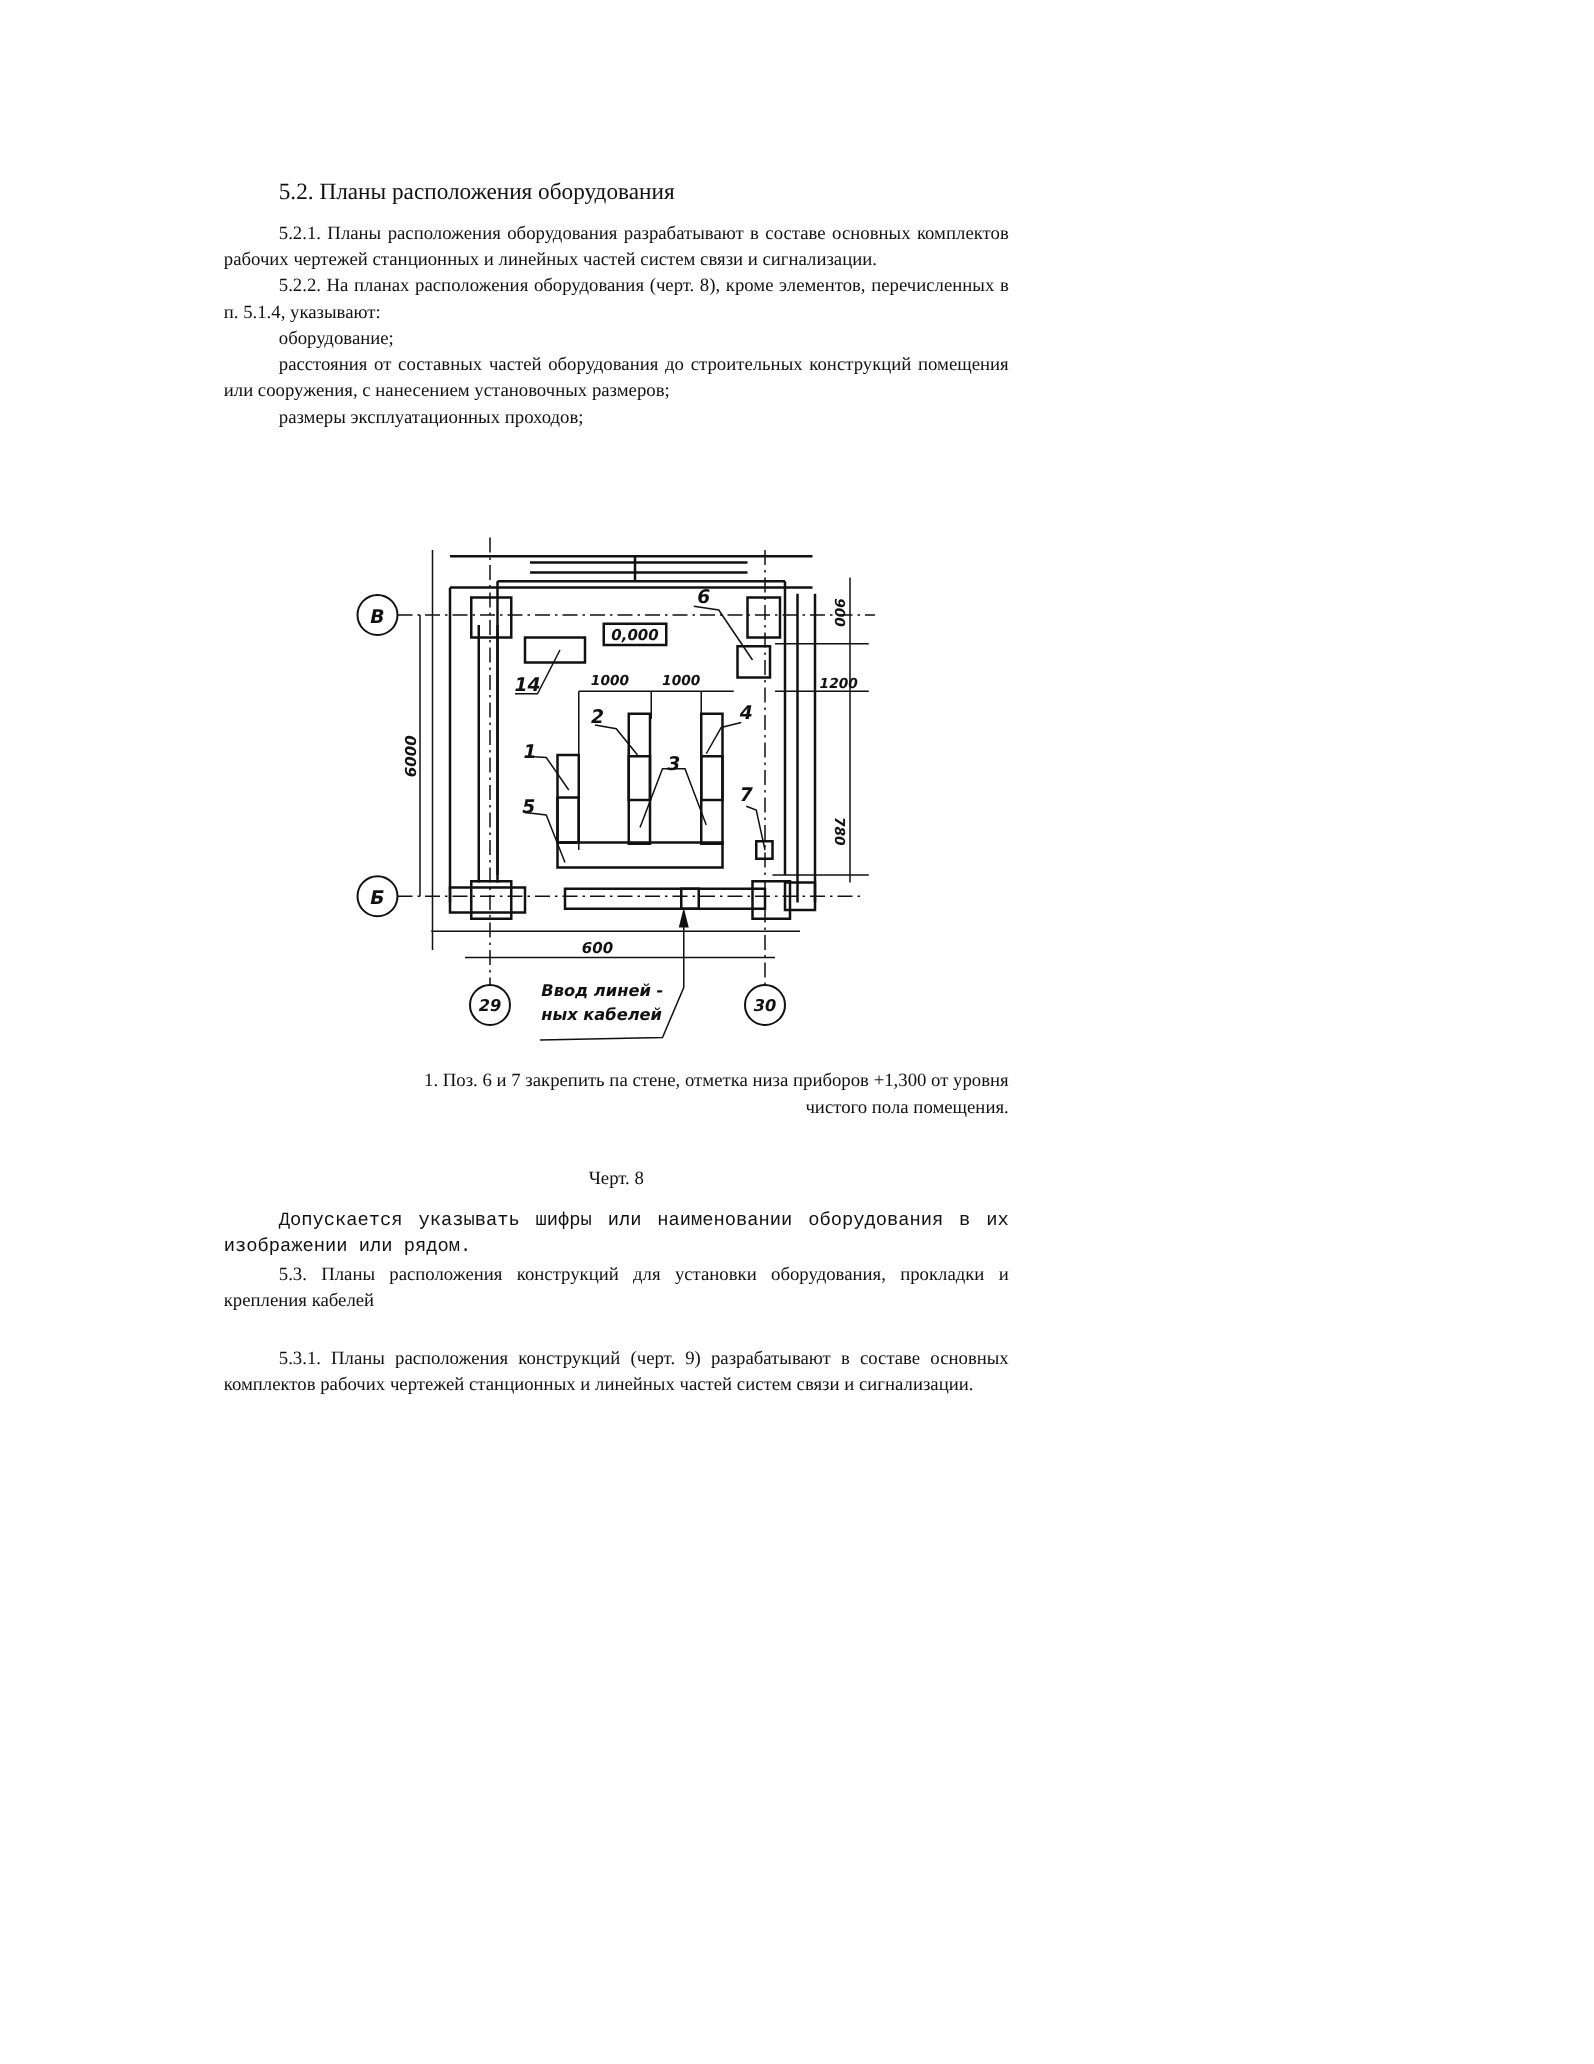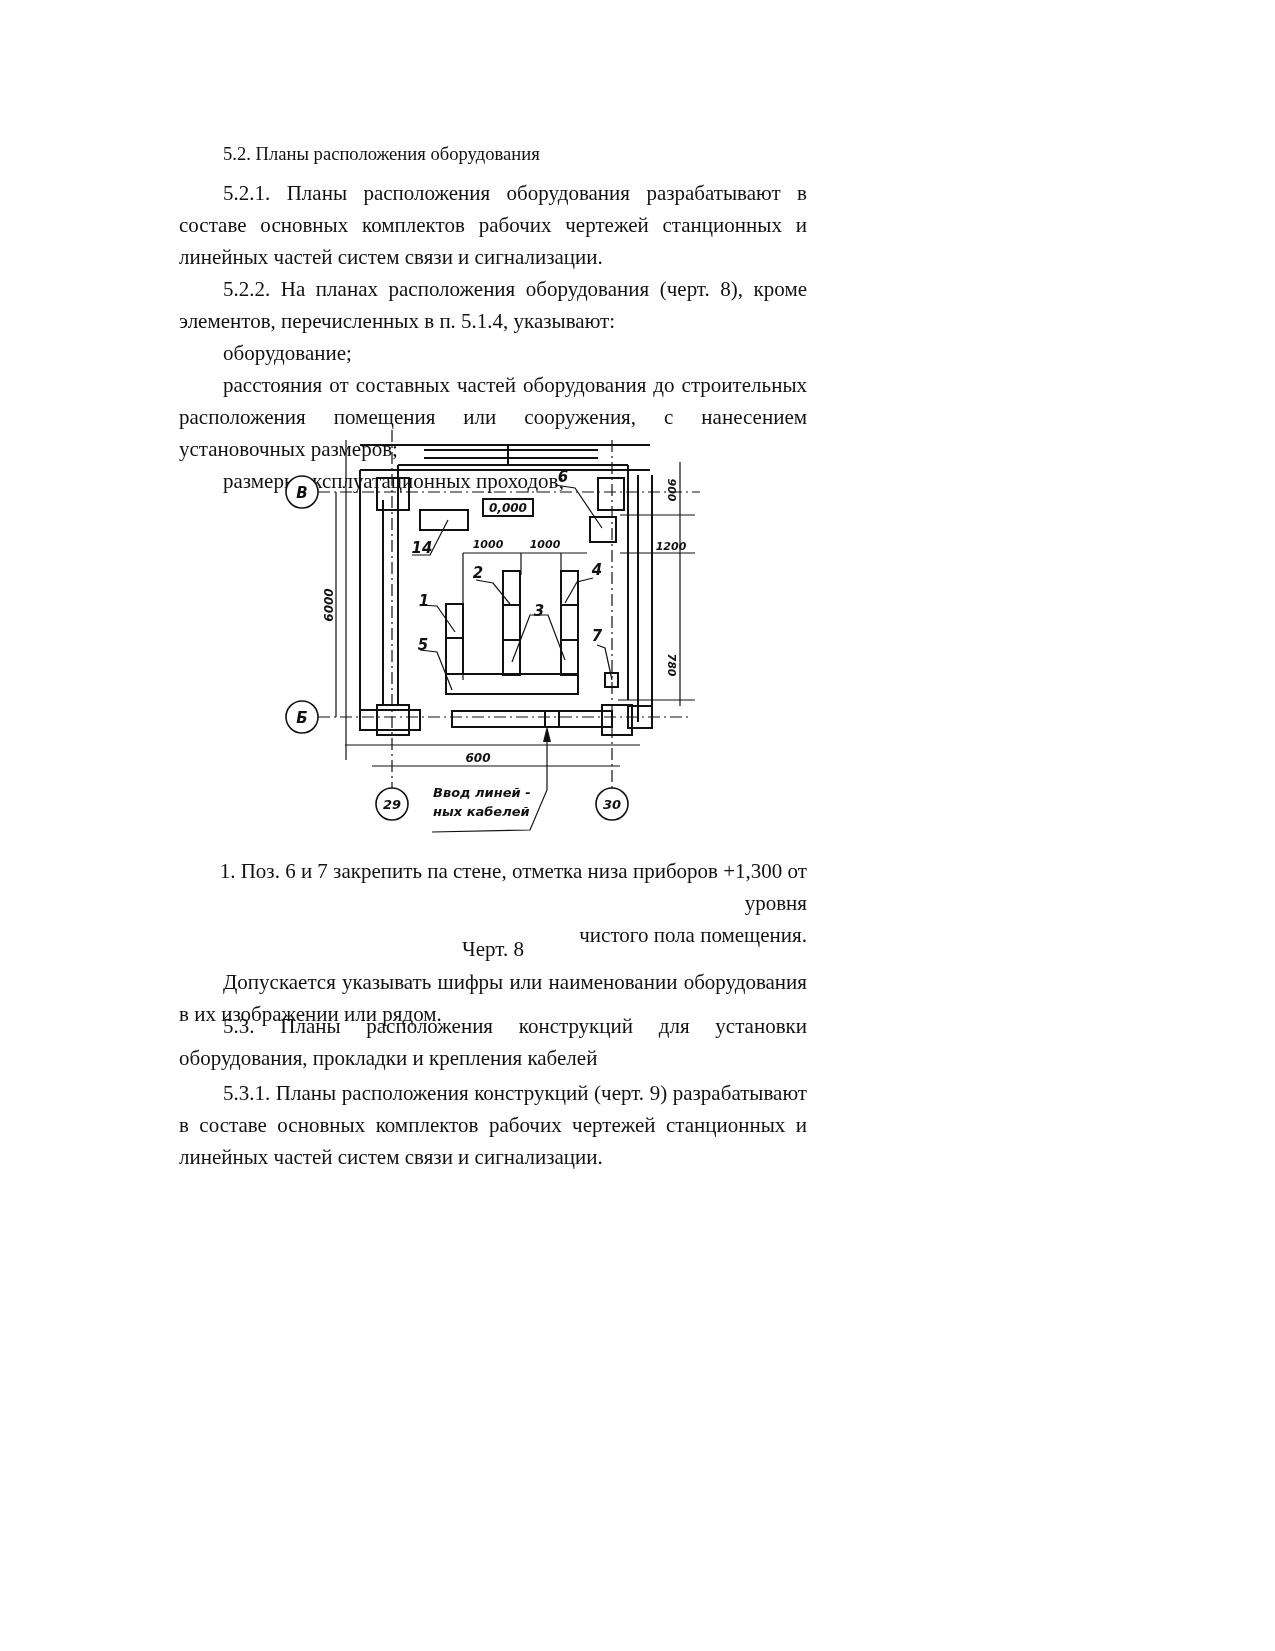--- a/index.html
+++ b/index.html
@@ -1,19 +1,19 @@
 <!DOCTYPE html>
 <html><head>
 <meta charset="utf-8">
 <style>
   html, body { margin: 0; padding: 0; background: #ffffff; }
   body { width: 1275px; height: 1651px; position: relative; overflow: hidden;
          font-family: "Liberation Serif", serif; color: #111; }
   .page { position: absolute; left: 0; top: 0; width: 1040px; height: 1651px; }
-  .col { position: absolute; left: 179px; width: 628px; font-size: 21px; line-height: 32px; }
+  .col { position: absolute; left: 179px; width: 628px; font-size: 15px; line-height: 21px; }
   .p { margin: 0; text-align: justify; text-align-last: left; }
   .ind { text-indent: 44px; }
   .head { position: absolute; left: 179px; width: 628px; font-size: 18.6px; line-height: 22.5px; }
   .center { text-align: center; }
   .figure { position: absolute; left: 280px; top: 428px; width: 440px; height: 420px; }
   .figure svg { width: 440px; height: 420px; }
   .drawtxt { font-family: "DejaVu Sans", sans-serif; font-style: italic; font-weight: bold; fill: #111; }
 </style>
 </head>
 <body>
@@ -21,21 +21,21 @@
 <div class="page">
 
   <div class="head" style="top:143px;">
     <p class="p ind">5.2. Планы расположения оборудования</p>
   </div>
 
   <div class="col" style="top:177px;">
     <p class="p ind">5.2.1. Планы расположения оборудования разрабатывают в составе основных комплектов рабочих чертежей станционных и линейных частей систем связи и сигнализации.</p>
     <p class="p ind">5.2.2. На планах расположения оборудования (черт. 8), кроме элементов, перечисленных в п. 5.1.4, указывают:</p>
     <p class="p ind">оборудование;</p>
-    <p class="p ind">расстояния от составных частей оборудования до строительных расположения помещения или сооружения, с нанесением установочных размеров;</p>
+    <p class="p ind">расстояния от составных частей оборудования до строительных конструкций помещения или сооружения, с нанесением установочных размеров;</p>
     <p class="p ind">размеры эксплуатационных проходов;</p>
   </div>
 
   <div class="figure">
     <svg viewBox="280 428 440 420" xmlns="http://www.w3.org/2000/svg">
       <g stroke="#111" fill="none" stroke-width="2">
 
         <line x1="360" y1="470" x2="650" y2="470"></line>
         <line x1="360" y1="470" x2="360" y2="722"></line>
         <line x1="398" y1="465" x2="628" y2="465"></line>
@@ -138,21 +138,21 @@
 
   <div class="col center" style="top:855px;text-align:right;">
     <div>1. Поз. 6 и 7 закрепить па стене, отметка низа приборов +1,300 от уровня</div>
     <div>чистого пола помещения.</div>
   </div>
 
   <div class="col center" style="top:933px;">
     <div>Черт. 8</div>
   </div>
 
-  <div class="col" style="top:966px;">
+  <div class="col" style="top:966px;font-family:Liberation Mono, monospace;">
     <p class="p ind">Допускается указывать шифры или наименовании оборудования в их изображении или рядом.</p>
   </div>
 
   <div class="col" style="top:1010px;">
     <p class="p ind">5.3. Планы расположения конструкций для установки оборудования, прокладки и крепления кабелей</p>
   </div>
 
   <div class="col" style="top:1077px;">
     <p class="p ind">5.3.1. Планы расположения конструкций (черт. 9) разрабатывают в составе основных комплектов рабочих чертежей станционных и линейных частей систем связи и сигнализации.</p>
   </div>

